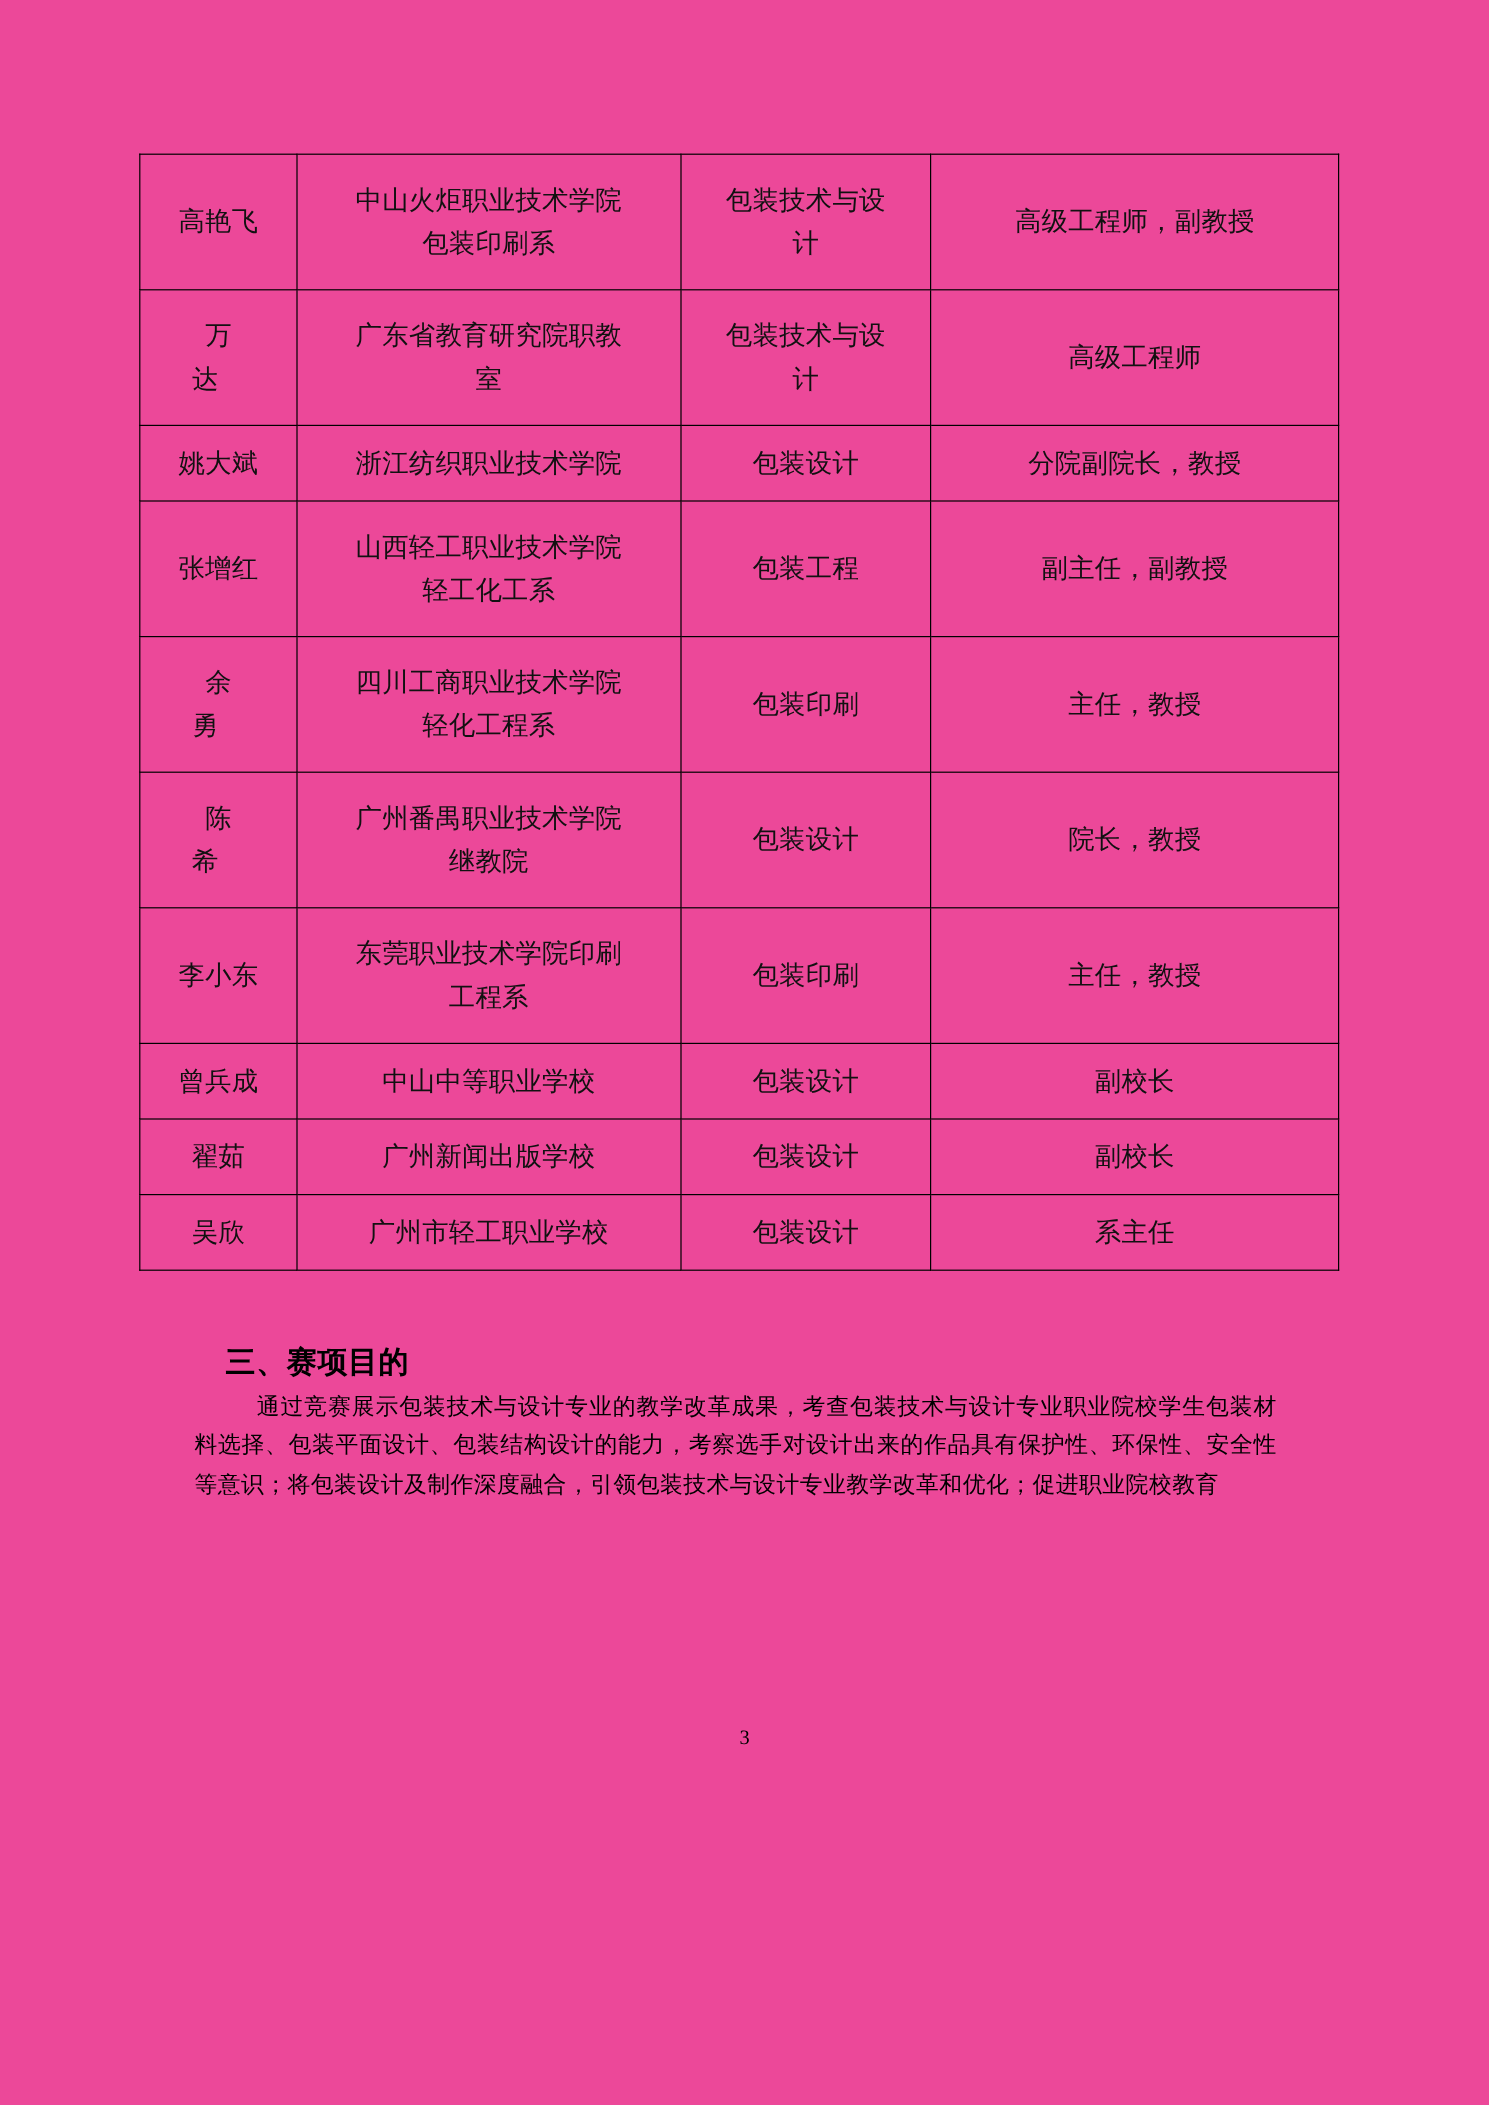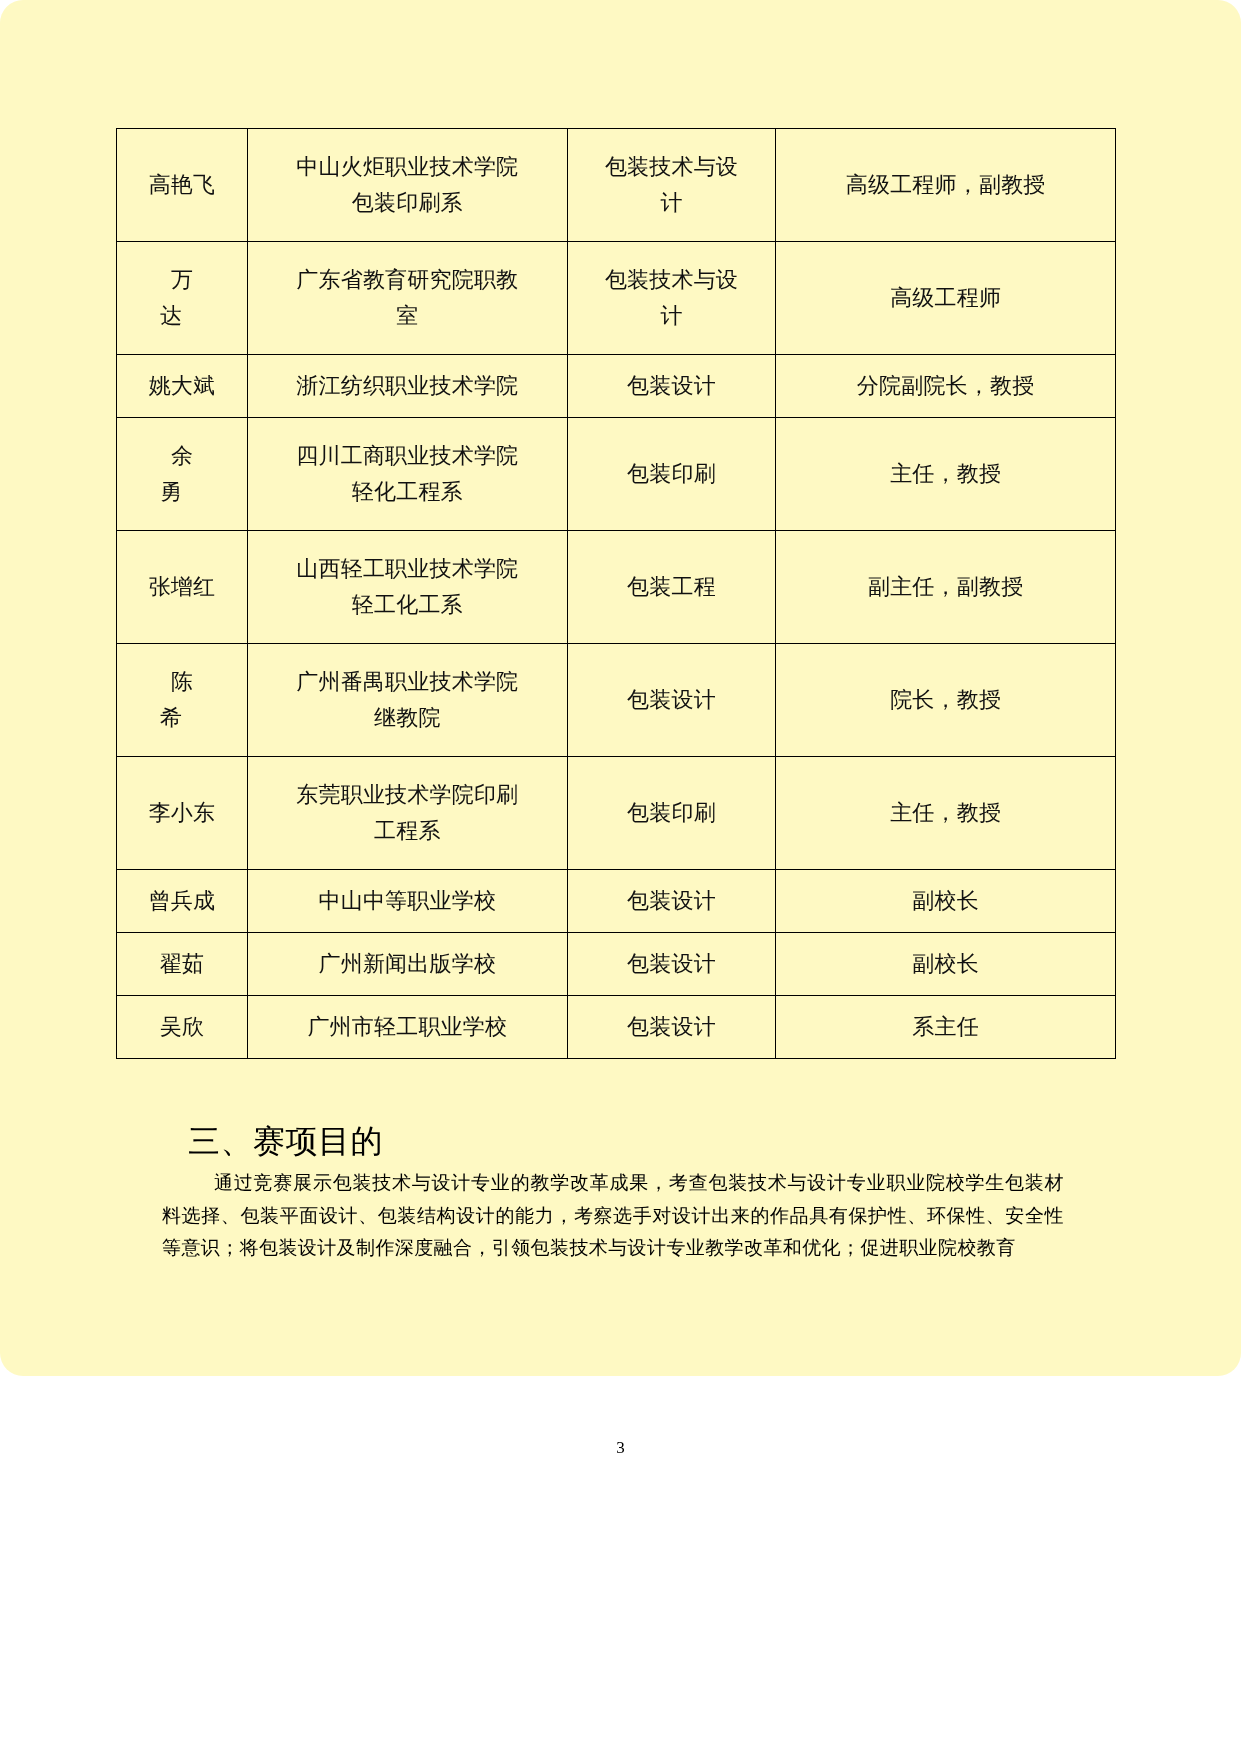--- a/index.html
+++ b/index.html
@@ -12,23 +12,22 @@
     height: 1754px;
     font-family: "Liberation Sans", "DejaVu Sans", sans-serif;
     color: #000000;
     position: relative;
     overflow: hidden;
   }
   .page {
     position: absolute;
     left: 0; top: 0;
     width: 1241px;
-    height: 1376px;
-    background: #fef9c3;
-    border-radius: 23px;
+    height: 1754px;
+    background: #ec4899;
   }
   .content {
     position: absolute;
     left: 116px;
     top: 128px;
     width: 1000px;
   }
 
   
   table.experts {
@@ -58,22 +57,22 @@
 
   td.h1 { height: 104px; }
   td.h2 { height: 54px; margin-top: 16px; }
 
   
   .section {
     margin-top: 58px;
     width: 1000px;
   }
   .section-heading {
-    font-size: 32px;
-    font-weight: normal;
+    font-size: 25px;
+    font-weight: bold;
     line-height: 1.5;
     text-indent: 72px;
     font-family: "Liberation Sans", "DejaVu Sans", sans-serif;
     letter-spacing: 0.5px;
   }
   .body-para {
     font-size: 19px;
     line-height: 1.72;
     text-indent: 52px;
     text-align: justify;
@@ -138,40 +137,40 @@
             <td class="h2"><span>姚大斌</span></td>
             <td class="h2 cell-lines">
               <span>浙江纺织职业技术学院</span>
             </td>
             <td class="h2 cell-lines">
               <span>包装设计</span>
             </td>
             <td class="h2"><span>分院副院长，教授</span></td>
           </tr>
           <tr>
+            <td class="h1"><span>张增红</span></td>
+            <td class="h1 cell-lines">
+              <span>山西轻工职业技术学院</span>
+              <span>轻工化工系</span>
+            </td>
+            <td class="h1 cell-lines">
+              <span>包装工程</span>
+            </td>
+            <td class="h1"><span>副主任，副教授</span></td>
+          </tr>
+          <tr>
             <td class="h1"><span class="spaced2">余　勇</span></td>
             <td class="h1 cell-lines">
               <span>四川工商职业技术学院</span>
               <span>轻化工程系</span>
             </td>
             <td class="h1 cell-lines">
               <span>包装印刷</span>
             </td>
             <td class="h1"><span>主任，教授</span></td>
-          </tr>
-          <tr>
-            <td class="h1"><span>张增红</span></td>
-            <td class="h1 cell-lines">
-              <span>山西轻工职业技术学院</span>
-              <span>轻工化工系</span>
-            </td>
-            <td class="h1 cell-lines">
-              <span>包装工程</span>
-            </td>
-            <td class="h1"><span>副主任，副教授</span></td>
           </tr>
           <tr>
             <td class="h1"><span class="spaced2">陈　希</span></td>
             <td class="h1 cell-lines">
               <span>广州番禺职业技术学院</span>
               <span>继教院</span>
             </td>
             <td class="h1 cell-lines">
               <span>包装设计</span>
             </td>

